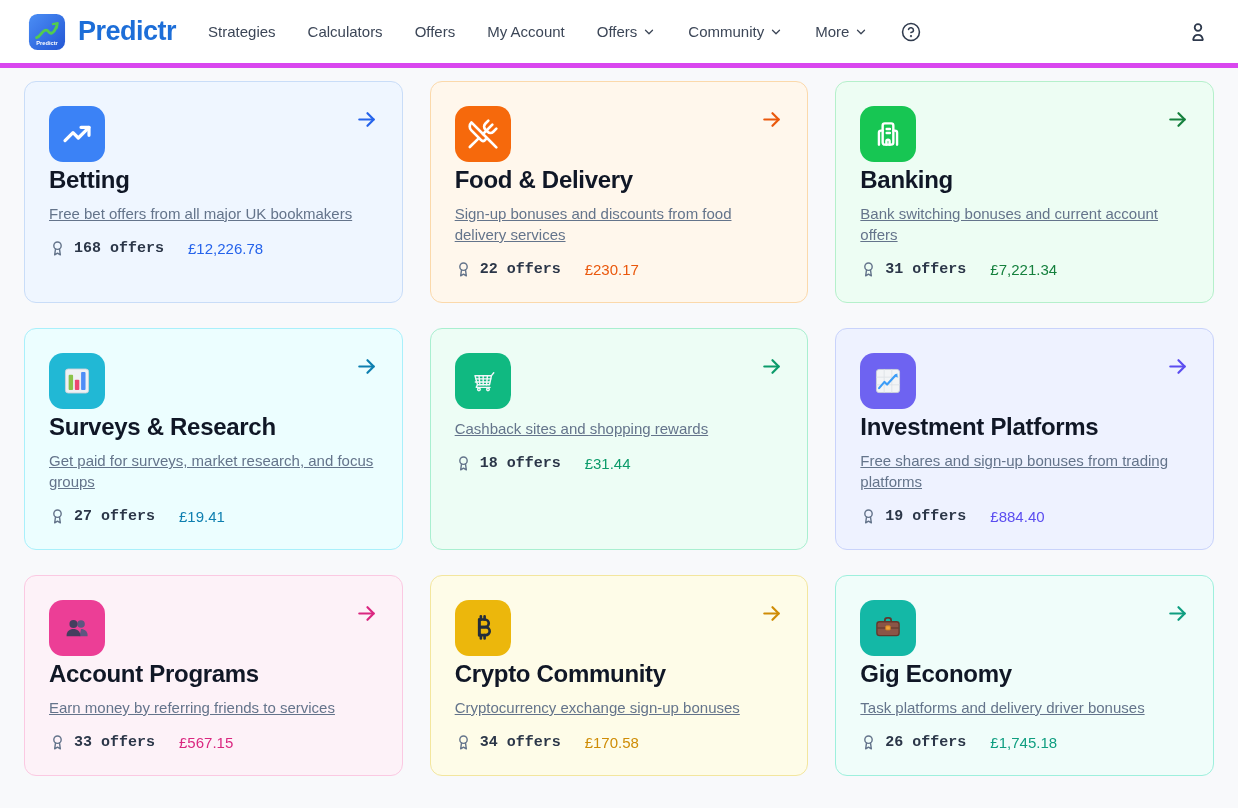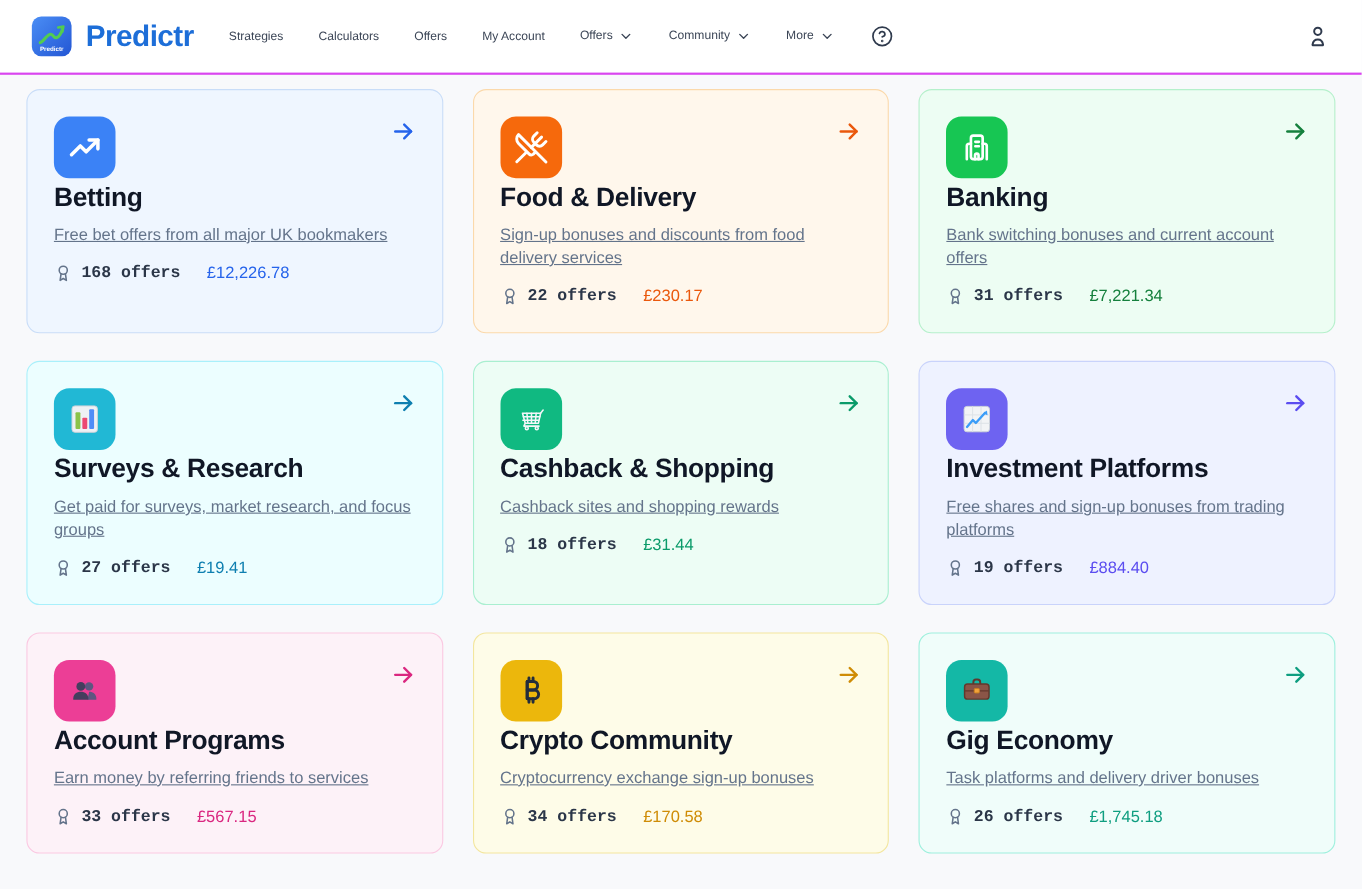--- a/index.html
+++ b/index.html
@@ -1,26 +1,26 @@
 <!DOCTYPE html>
 <html><head>
 <meta charset="utf-8">
 <style>
   * { margin:0; padding:0; box-sizing:border-box; }
   html,body { width:1238px; height:808px; overflow:hidden; background:#f8f9fb;
               font-family:"Liberation Sans","DejaVu Sans",sans-serif; }
 
   
-  .topnav { height:68px; background:#ffffff; border-bottom:2px solid #d946ef;
+  .topnav { height:68px; background:#ffffff; border-bottom:5px solid #d946ef;
             display:flex; align-items:center; padding:1px 28px; }
   .logo { display:flex; align-items:center; gap:12px; cursor:pointer; }
   .logo-badge { width:38px; height:38px; display:block; }
   .brand { font-size:27px; font-weight:bold; color:#1d6ed8; letter-spacing:-0.5px; }
   .navlinks { display:flex; align-items:center; margin-left:32px; gap:32px; }
-  .navlink { display:flex; align-items:flex-start; gap:5px; font-size:11px; color:#3c4657;
+  .navlink { display:flex; align-items:center; gap:5px; font-size:15px; color:#3c4657;
              font-weight:500; text-decoration:none; cursor:pointer; white-space:nowrap; }
   .navlink svg { width:14px; height:14px; stroke:#3c4657; }
   .help-btn { margin-left:32px; width:22px; height:22px; cursor:pointer; }
   .help-btn svg, .user-btn svg { width:22px; height:22px; stroke:#2f3a4d; }
   .user-btn { margin-left:auto; width:24px; height:24px; cursor:pointer; }
   .user-btn svg { width:24px; height:24px; }
 
   
   .grid { padding:13px 24px 0; display:grid; grid-template-columns:repeat(3,1fr);
           gap:25px 27px; }
@@ -228,21 +228,20 @@
           <path d="M11.8 22.2l-1.4 3h15.5"></path>
           <circle cx="13.4" cy="27.4" r="1.5"></circle>
             <circle cx="23.6" cy="27.4" r="1.5"></circle>
           </svg>
       </div>
       <svg class="go-arrow" viewBox="0 0 24 24" fill="none" stroke="currentColor" stroke-width="2.3" stroke-linecap="round" stroke-linejoin="round">
           <path d="M4.5 12h15"></path>
           <path d="M13 5.5 19.5 12 13 18.5"></path>
         </svg>
     </div>
-    <h2>Cashback &amp; Shopping</h2>
     <p>Cashback sites and shopping rewards</p>
     <div class="stats">
       <svg class="award" viewBox="0 0 24 24" fill="none" stroke="#64748b" stroke-width="2" stroke-linecap="round" stroke-linejoin="round">
           <circle cx="12" cy="8" r="5.2"></circle>
           <path d="M9.2 12.6 8 21l4-2.4L16 21l-1.2-8.4"></path>
         </svg>
       <span class="offers">18 offers</span>
       <span class="price">£31.44</span>
     </div>
   </article>

